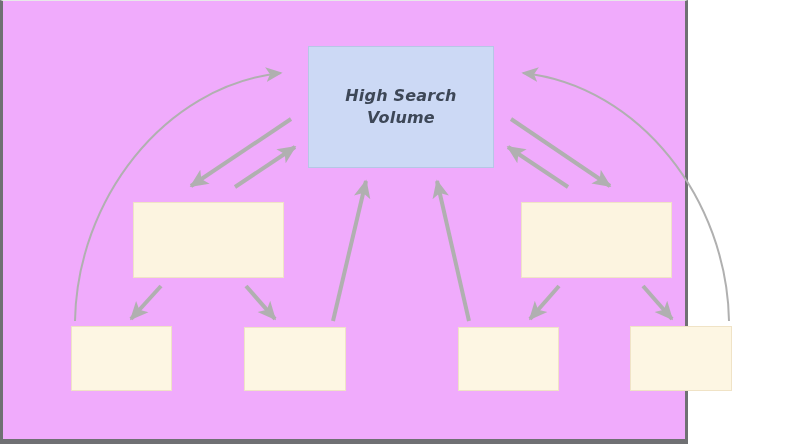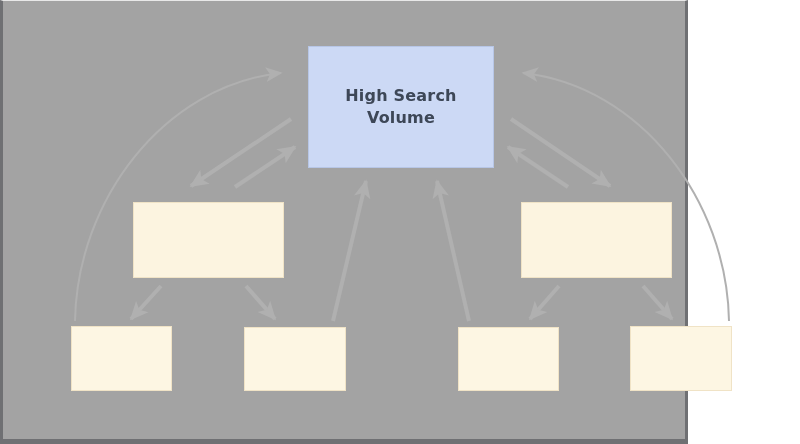--- a/index.html
+++ b/index.html
@@ -10,26 +10,27 @@
   body {
     width: 800px;
     height: 444px;
     font-family: "DejaVu Sans", "Liberation Sans", sans-serif;
     overflow: hidden;
   }
   #canvas {
     position: relative;
     width: 688px;
     height: 444px;
-    background: #a3a3a3;
+    background: #f0abfc;
     box-sizing: border-box;
     border-left: 3px solid #6f7073;
     border-right: 3px solid #6f7073;
     border-bottom: 5px solid #6f7073;
     border-top: 1px solid #e8e8e8;
+    font-style: italic;
   }
   #arrow-layer {
     position: absolute;
     left: 0;
     top: 0;
     width: 800px;
     height: 444px;
     pointer-events: none;
   }
   .node {

